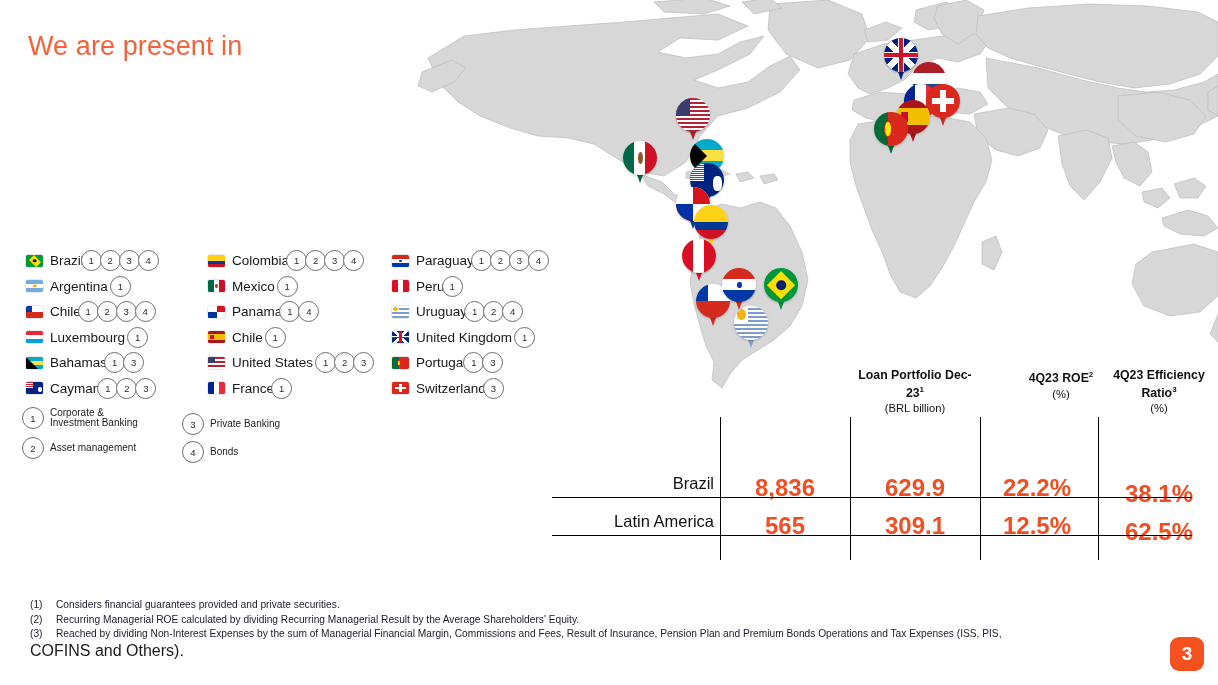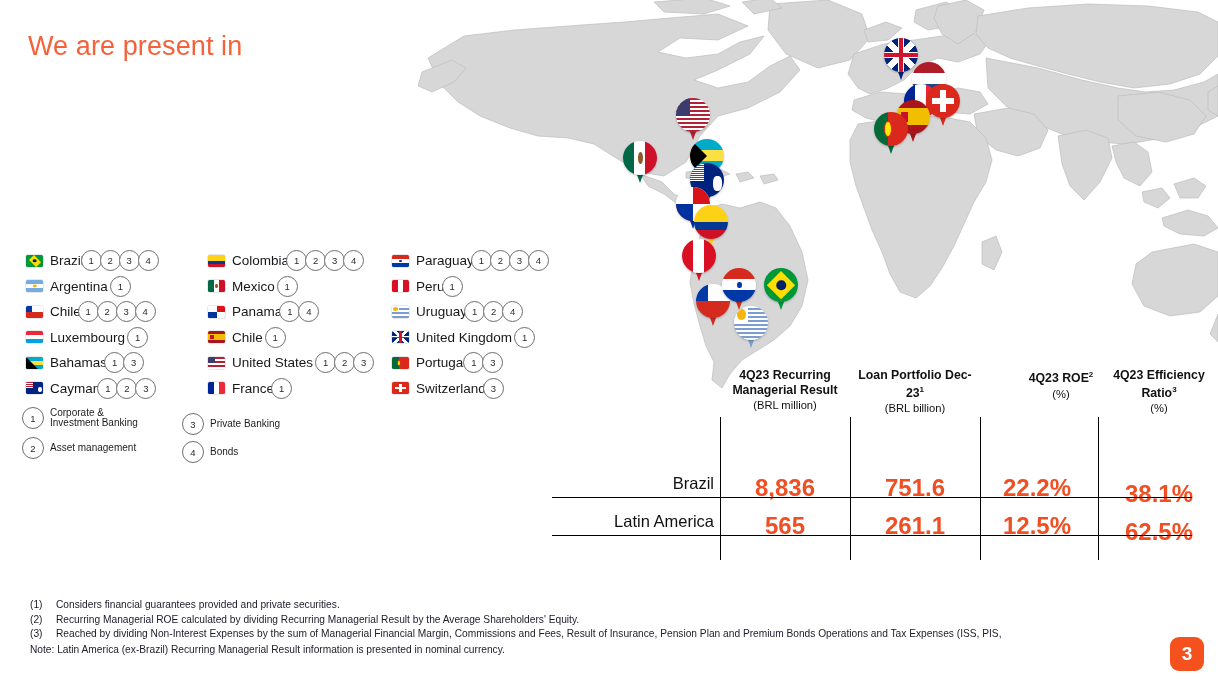--- a/index.html
+++ b/index.html
@@ -546,48 +546,47 @@
     <div class="ltxt">Bonds</div>
   </div>
 </div>
 
 <div id="main-table">
   <div class="tbl" id="tbl-root">
   <div class="vline" style="left: 168px;"></div>
       <div class="vline" style="left: 298px;"></div>
       <div class="vline" style="left: 428px;"></div>
       <div class="vline" style="left: 546px;"></div>
-      <div class="colhead" style="left: 170px; width: 126px;"><span>4Q23 Recurring Managerial Result</span><span class="unit">(BRL million)</span></div>
       <div class="colhead" style="left: 300px; width: 126px;"><span>Loan Portfolio Dec-23</span><sup>1</sup><span class="unit">(BRL billion)</span></div>
       <div class="colhead" style="left: 454px; width: 110px;"><span>4Q23 ROE</span><sup>2</sup><span class="unit">(%)</span></div>
       <div class="colhead" style="left: 548px; width: 118px;"><span>4Q23 Efficiency Ratio</span><sup>3</sup><span class="unit">(%)</span></div>
       <div class="rowlabel" style="left: -6px; top: 112px;">Brazil</div>
       <div class="cellval" style="left: 170px; width: 126px; top: 112px; color: rgb(240, 78, 35);">8,836</div>
-      <div class="cellval" style="left: 300px; width: 126px; top: 112px; color: rgb(240, 78, 35);">751.6</div>
+      <div class="cellval" style="left: 300px; width: 126px; top: 112px; color: rgb(240, 78, 35);">629.9</div>
       <div class="cellval" style="left: 430px; width: 110px; top: 112px; color: rgb(240, 78, 35);">22.2%</div>
       <div class="cellval" style="left: 548px; width: 118px; top: 118px; color: rgb(240, 78, 35);">38.1%</div>
       <div class="rowlabel" style="left: -6px; top: 150px;">Latin America</div>
       <div class="cellval" style="left: 170px; width: 126px; top: 150px; color: rgb(240, 78, 35);">565</div>
-      <div class="cellval" style="left: 300px; width: 126px; top: 150px; color: rgb(240, 78, 35);">261.1</div>
+      <div class="cellval" style="left: 300px; width: 126px; top: 150px; color: rgb(240, 78, 35);">309.1</div>
       <div class="cellval" style="left: 430px; width: 110px; top: 150px; color: rgb(240, 78, 35);">12.5%</div>
       <div class="cellval" style="left: 548px; width: 118px; top: 156px; color: rgb(240, 78, 35);">62.5%</div>
       <div class="hline" style="top: 135px; left: 0px; width: 640px;"></div>
       <div class="hline" style="top: 173px; left: 0px; width: 640px;"></div>
     </div>
 </div>
 
 <div id="footnotes">
   <div class="fn">
     <span class="num">(1)</span>
     <span class="txt">Considers financial guarantees provided and private securities.</span>
   </div>
   <div class="fn">
     <span class="num">(2)</span>
     <span class="txt">Recurring Managerial ROE calculated by dividing Recurring Managerial Result by the Average Shareholders' Equity.</span>
   </div>
   <div class="fn">
     <span class="num">(3)</span>
     <span class="txt">Reached by dividing Non-Interest Expenses by the sum of Managerial Financial Margin,  Commissions and Fees, Result of Insurance, Pension Plan and Premium Bonds Operations and Tax Expenses (ISS, PIS,</span>
   </div>
-  <div class="note">Note: Latin America (ex-Brazil) Recurring Managerial Result information is presented in nominal currency.</div>
+  <div class="cont">COFINS and Others).</div>
 </div>
 
 <div id="page-badge">3</div>
 
 </body></html>

